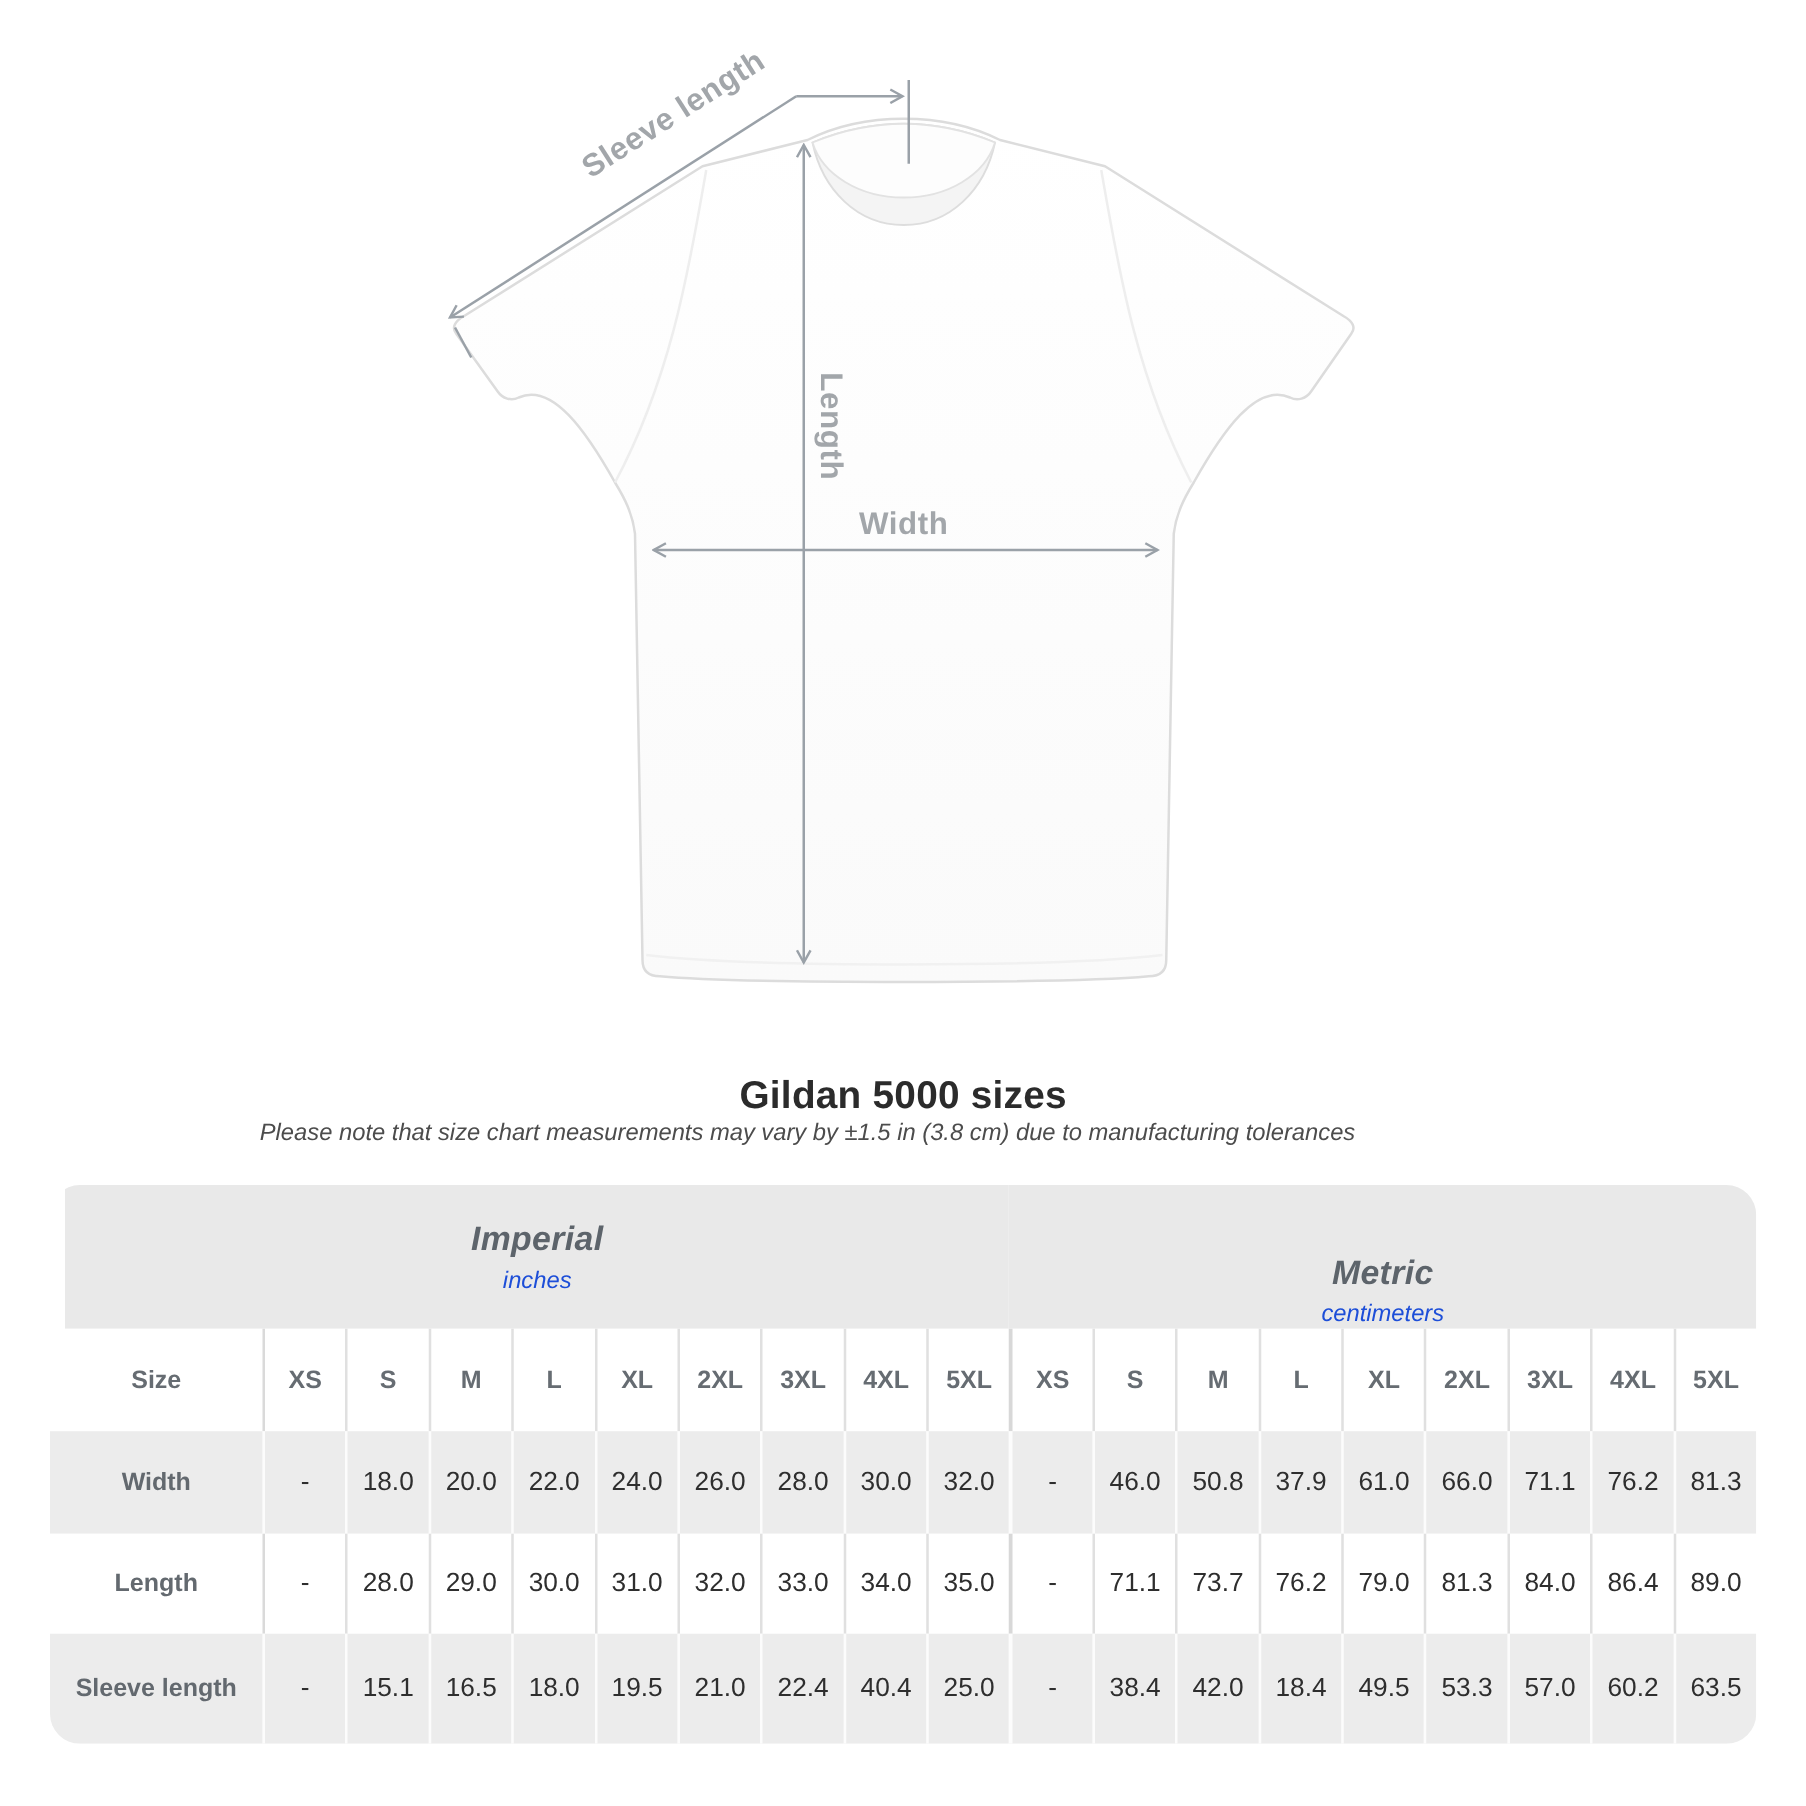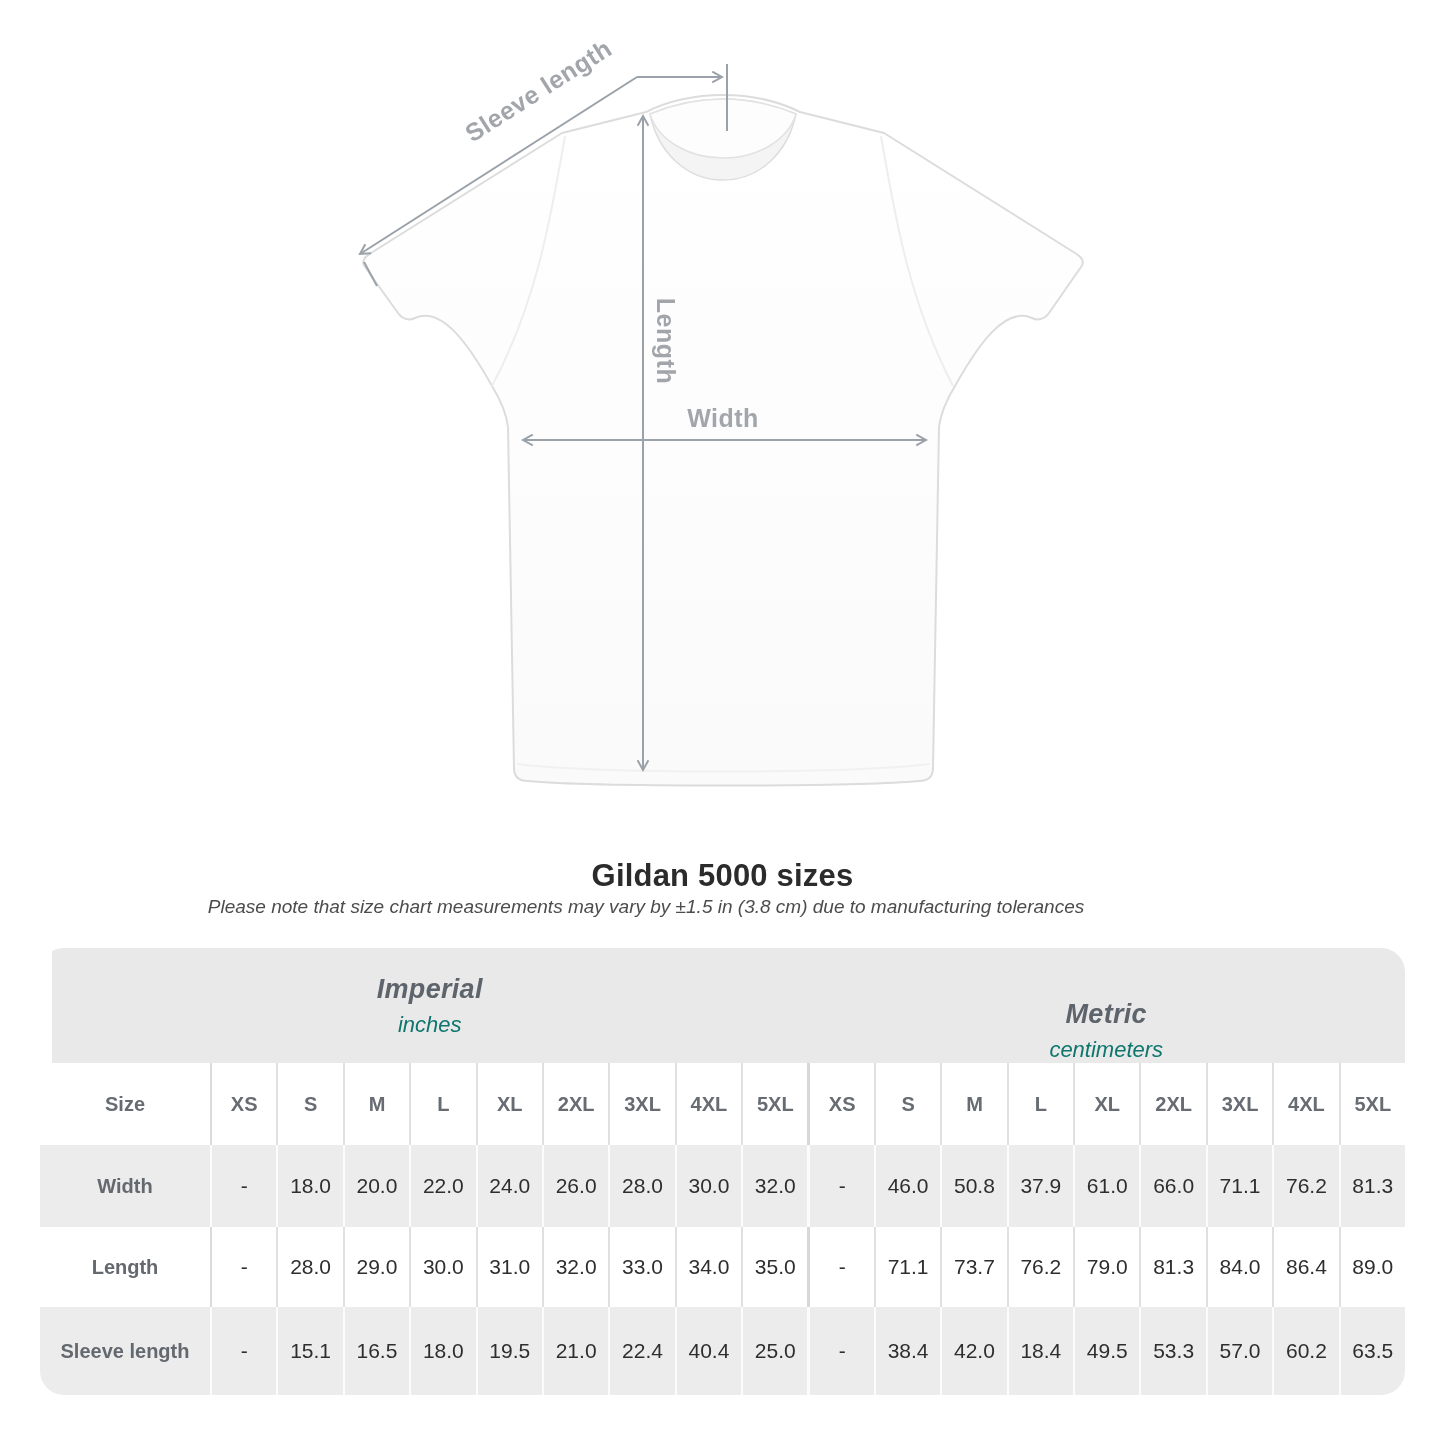--- a/index.html
+++ b/index.html
@@ -20,21 +20,21 @@
   .table-wrap{position:absolute;left:40px;top:948px;width:1365px;height:447px;
               border-radius:24px;overflow:hidden;background:#ffffff;}
   .grid{display:grid;width:100%;height:100%;
         grid-template-columns:170px repeat(18,1fr);
         grid-template-rows:115px 82px 82px 80px auto;}
   .band{background:#e9e9e9;display:flex;flex-direction:column;justify-content:center;
         align-items:center;gap:7px;}
   .band-imperial{grid-column:1 / span 10;margin-left:12px;}
   .band-metric{grid-column:11 / span 9;justify-content:flex-end;}
   .g-label{font-size:27px;font-weight:bold;font-style:italic;color:#5d646b;letter-spacing:0.3px;}
-  .g-unit{font-size:22px;font-style:italic;color:#0f766e;}
+  .g-unit{font-size:19px;font-style:italic;color:#1d4ed8;}
 
   .cell{display:flex;align-items:center;justify-content:center;
         font-size:21px;color:#2e2e2e;background:#ffffff;}
   .cell.head{font-weight:bold;color:#666c72;font-size:20px;}
   .cell.rowlabel{font-weight:bold;color:#63696f;font-size:20px;}
   .cell.stripe{background:#ececec;}
 
   .sep{border-left:2px solid #e0e0e0;}
   .sep-size{border-left:2px solid #dadada;}
   .sep-half{border-left:3px solid #d8d8d8;}

